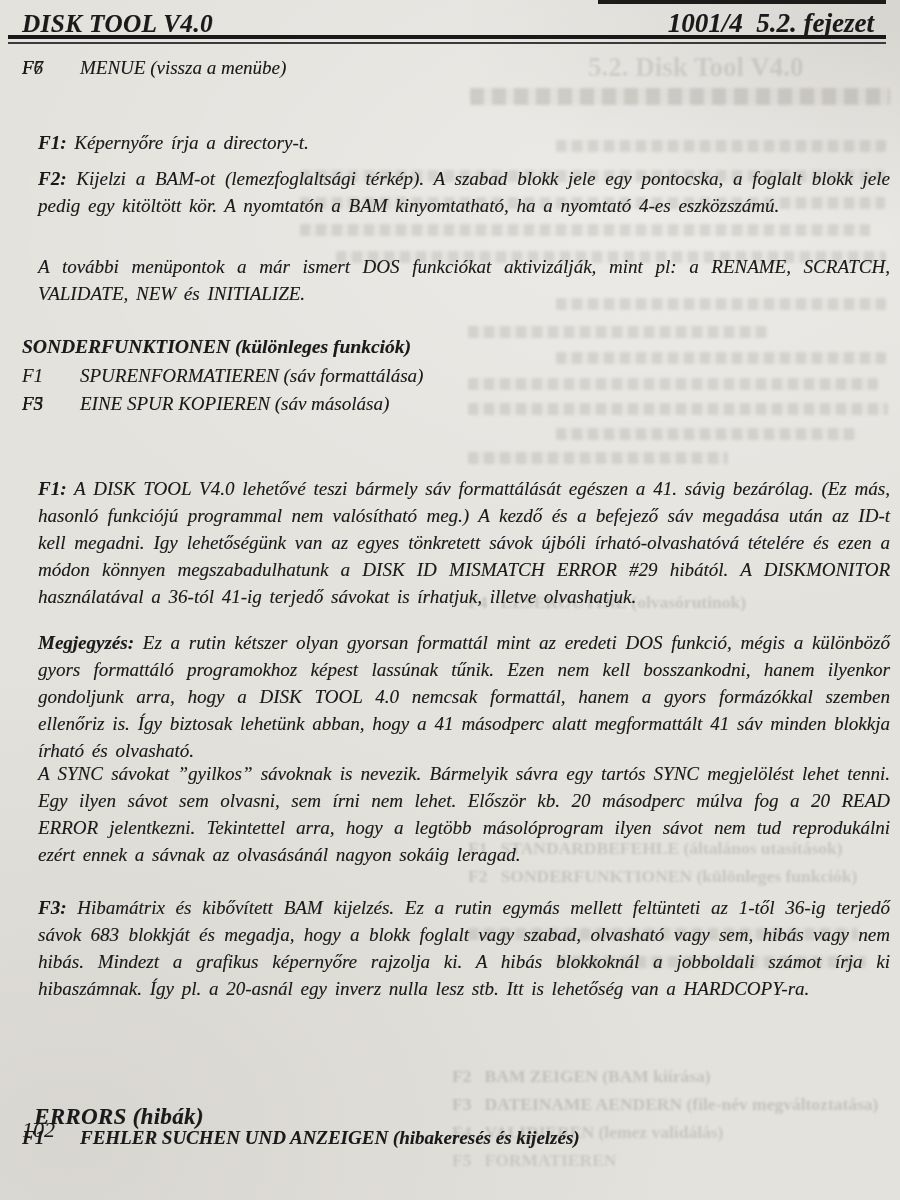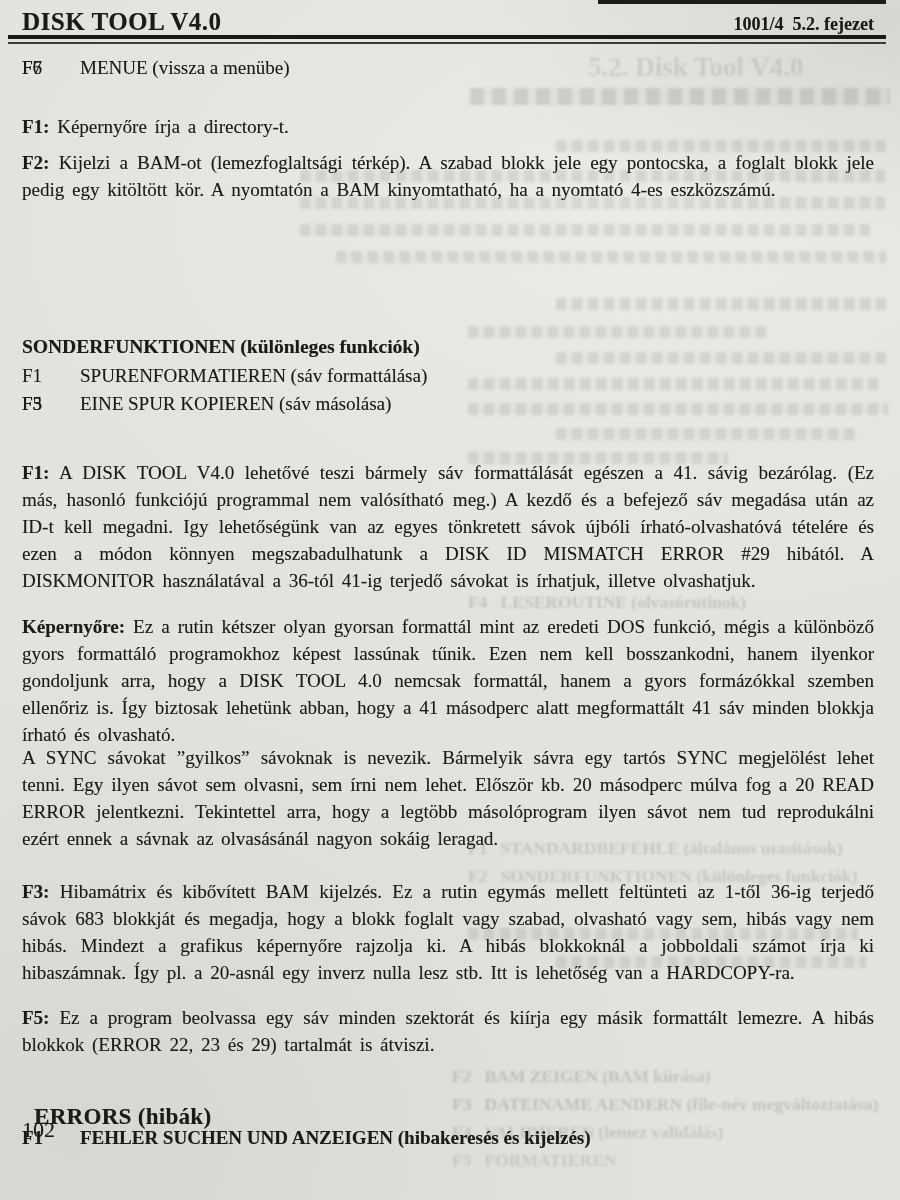--- a/index.html
+++ b/index.html
@@ -7,31 +7,31 @@
     width:900px;height:1200px;position:relative;overflow:hidden;
     font-family:"Liberation Serif","DejaVu Serif",serif;
     background:
       radial-gradient(1100px 700px at 72% 18%, rgba(255,255,255,.30), transparent 60%),
       radial-gradient(900px 700px at 8% 95%, rgba(110,106,98,.10), transparent 70%),
       radial-gradient(600px 300px at 98% 2%, rgba(100,96,90,.14), transparent 70%),
       #e4e2dd;
     color:#1a1a1a;
   }
   .page{position:absolute;inset:0;}
-  .abs{position:absolute;left:22px;width:852px;}
+  .abs{position:absolute;left:22px;width:852px;font-style:italic;}
   
   .hdr{top:8px;display:flex;justify-content:space-between;align-items:baseline;}
   .hdr-title{font-size:25px;font-weight:bold;letter-spacing:.5px;
     text-shadow:.4px .4px 0 rgba(20,20,20,.4);}
-  .hdr-chapter{font-size:18px;font-weight:bold;text-shadow:.3px .3px 0 rgba(20,20,20,.35);}
+  .hdr-chapter{font-size:27px;font-weight:bold;text-shadow:.3px .3px 0 rgba(20,20,20,.35);}
   .rule{top:35px;left:8px;width:878px;height:3px;
     border-top:4px solid #191919;border-bottom:2px solid #3a3a38;
     filter:blur(.2px);}
   
-  .para{margin:0;font-size:19px;line-height:27px;text-align:justify;
+  .para{margin:16px;font-size:19px;line-height:27px;text-align:justify;
     word-spacing:3px;text-shadow:.3px .3px 0 rgba(25,25,25,.32);}
   .lead{font-weight:bold;}
   .fnlist .fnrow{position:relative;padding-left:58px;font-size:19px;line-height:28px;
     text-shadow:.3px .3px 0 rgba(25,25,25,.32);}
   .fnlist .fkey{position:absolute;left:0;top:0;}
   .subhead{margin:0;font-size:19.5px;font-weight:bold;line-height:28px;
     text-shadow:.35px .35px 0 rgba(20,20,20,.4);}
   .errhead{margin:12px;font-size:23px;font-weight:bold;letter-spacing:.3px;
     text-shadow:.4px .4px 0 rgba(20,20,20,.4);}
   .errlist .fnrow{font-weight:bold;}
@@ -99,20 +99,24 @@
   <p class="abs para" style="top:113px">
     <b class="lead">F1:</b>
     <span>Képernyőre írja a directory-t.</span>
   </p>
 
   <p class="abs para" style="top:149px">
     <b class="lead">F2:</b>
     <span>Kijelzi a BAM-ot (lemezfoglaltsági térkép). A szabad blokk jele egy pontocska, a foglalt blokk jele pedig egy kitöltött kör. A nyomtatón a BAM kinyomtatható, ha a nyomtató 4-es eszközszámú.</span>
   </p>
 
+  <p class="abs para" style="top:237px">
+    <b class="lead"></b>
+    <span>A további menüpontok a már ismert DOS funkciókat aktivizálják, mint pl: a RENAME, SCRATCH, VALIDATE, NEW és INITIALIZE.</span>
+  </p>
 
   <h2 class="abs subhead" style="top:333px">SONDERFUNKTIONEN (különleges funkciók)</h2>
 
   <div class="abs fnlist" style="top:362px">
     <div class="fnrow">
       <span class="fkey">F1</span>
       <span class="flabel">SPURENFORMATIEREN (sáv formattálása)</span>
     </div>
     <div class="fnrow">
       <span class="fkey">F3</span>
@@ -122,38 +126,34 @@
       <span class="flabel">EINE SPUR KOPIEREN (sáv másolása)</span>
     </div>
   </div>
 
   <p class="abs para" style="top:459px">
     <b class="lead">F1:</b>
     <span>A DISK TOOL V4.0 lehetővé teszi bármely sáv formattálását egészen a 41. sávig bezárólag. (Ez más, hasonló funkciójú programmal nem valósítható meg.) A kezdő és a befejező sáv megadása után az ID-t kell megadni. Igy lehetőségünk van az egyes tönkretett sávok újbóli írható-olvashatóvá tételére és ezen a módon könnyen megszabadulhatunk a DISK ID MISMATCH ERROR #29 hibától. A DISKMONITOR használatával a 36-tól 41-ig terjedő sávokat is írhatjuk, illetve olvashatjuk.</span>
   </p>
 
   <p class="abs para" style="top:613px">
-    <b class="lead">Képernyőre:</b>
+    <b class="lead">Megjegyzés:</b>
     <span>Ez a rutin kétszer olyan gyorsan formattál mint az eredeti DOS funkció, mégis a különböző gyors formattáló programokhoz képest lassúnak tűnik. Ezen nem kell bosszankodni, hanem ilyenkor gondoljunk arra, hogy a DISK TOOL 4.0 nemcsak formattál, hanem a gyors formázókkal szemben ellenőriz is. Így biztosak lehetünk abban, hogy a 41 másodperc alatt megformattált 41 sáv minden blokkja írható és olvasható.</span>
   </p>
 
   <p class="abs para" style="top:744px">
     <b class="lead"></b>
     <span>A SYNC sávokat ”gyilkos” sávoknak is nevezik. Bármelyik sávra egy tartós SYNC megjelölést lehet tenni. Egy ilyen sávot sem olvasni, sem írni nem lehet. Először kb. 20 másodperc múlva fog a 20 READ ERROR jelentkezni. Tekintettel arra, hogy a legtöbb másolóprogram ilyen sávot nem tud reprodukálni ezért ennek a sávnak az olvasásánál nagyon sokáig leragad.</span>
   </p>
 
   <p class="abs para" style="top:878px">
     <b class="lead">F3:</b>
     <span>Hibamátrix és kibővített BAM kijelzés. Ez a rutin egymás mellett feltünteti az 1-től 36-ig terjedő sávok 683 blokkját és megadja, hogy a blokk foglalt vagy szabad, olvasható vagy sem, hibás vagy nem hibás. Mindezt a grafikus képernyőre rajzolja ki. A hibás blokkoknál a jobboldali számot írja ki hibaszámnak. Így pl. a 20-asnál egy inverz nulla lesz stb. Itt is lehetőség van a HARDCOPY-ra.</span>
   </p>
 
-  <p class="abs para" style="top:1004px">
-    <b class="lead">F5:</b>
-    <span>Ez a program beolvassa egy sáv minden szektorát és kiírja egy másik formattált lemezre. A hibás blokkok (ERROR 22, 23 és 29) tartalmát is átviszi.</span>
-  </p>
 
   <h2 class="abs errhead" style="top:1092px">ERRORS (hibák)</h2>
 
   <div class="abs fnlist errlist" style="top:1124px">
     <div class="fnrow">
       <span class="fkey">F1</span>
       <span class="flabel">FEHLER SUCHEN UND ANZEIGEN (hibakeresés és kijelzés)</span>
     </div>
   </div>
 

